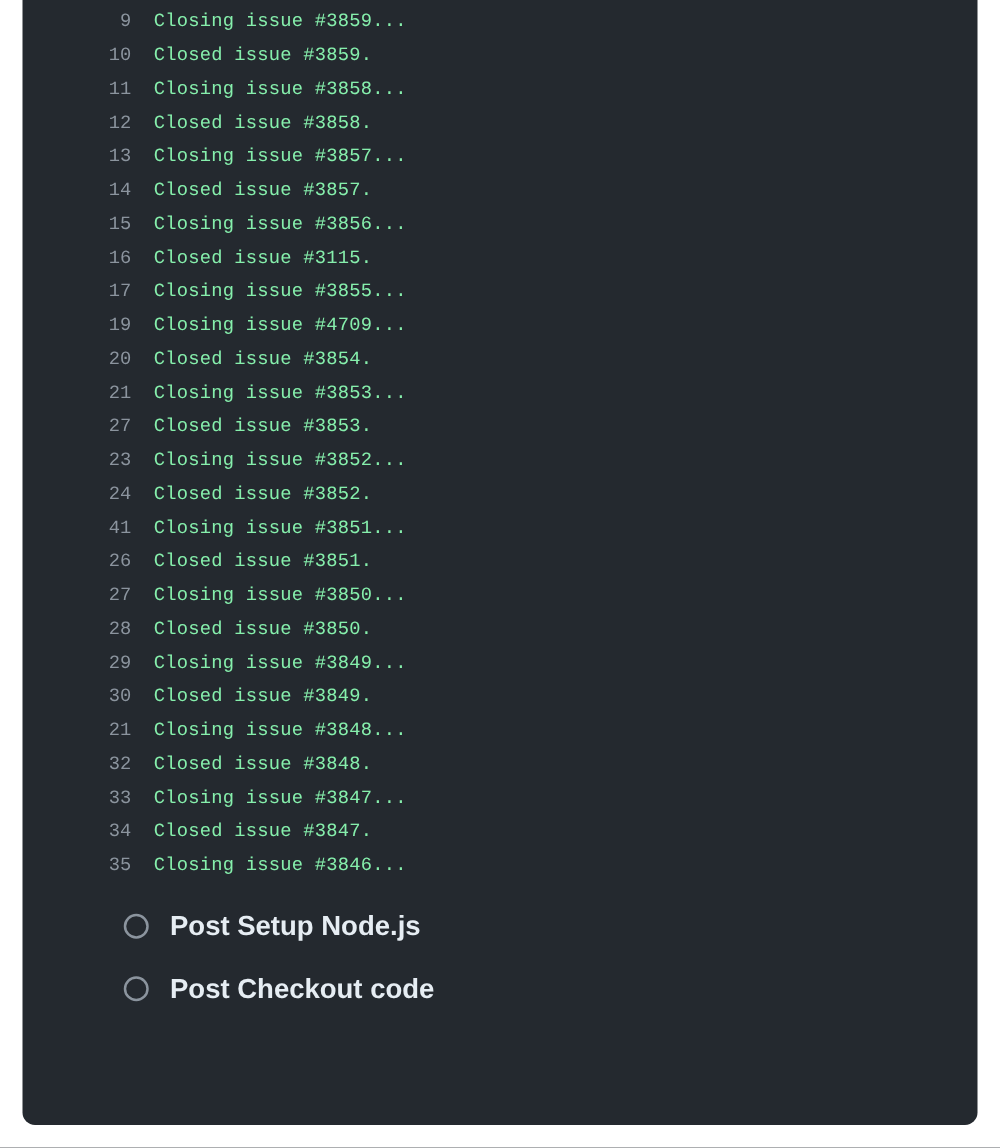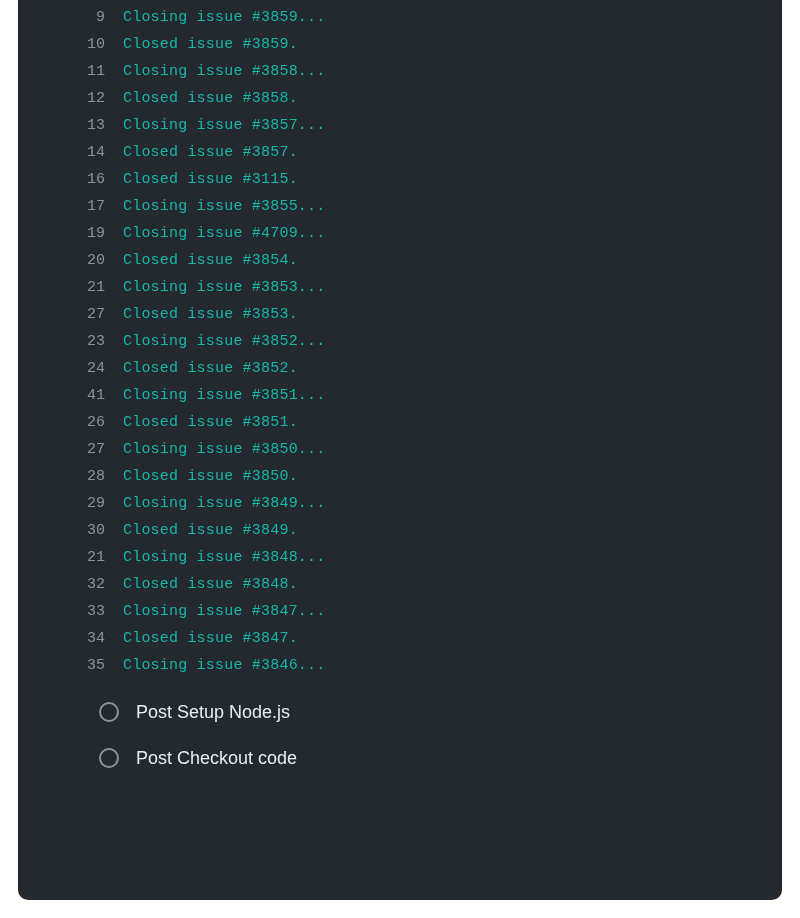--- a/index.html
+++ b/index.html
@@ -40,21 +40,21 @@
     }
     .line-num {
       width: 105px;
       text-align: right;
       color: #8b949e;
       padding-right: 18px;
       flex-shrink: 0;
       user-select: none;
     }
     .line-text {
-      color: #14b8a6;
+      color: #86efac;
       letter-spacing: 0.2px;
     }
     .step-list {
       padding-top: 22px;
       padding-left: 80px;
     }
     .step-item {
       display: flex;
       align-items: center;
       gap: 16px;
@@ -66,36 +66,37 @@
       height: 22px;
       flex-shrink: 0;
     }
     .step-icon circle {
       fill: none;
       stroke: #8b949e;
       stroke-width: 2;
     }
     .step-label {
       color: #e6edf3;
-      font-size: 18px;
-      font-weight: 400;
+      font-size: 22px;
+      font-weight: 700;
     }
   </style>
 </head>
 <body>
 
 <div class="outer-container">
   <div class="log-panel">
     <div class="log-lines" id="log-lines-container">
         <div class="log-line"><span class="line-num">9</span><span class="line-text">Closing issue #3859...</span></div>
         <div class="log-line"><span class="line-num">10</span><span class="line-text">Closed issue #3859.</span></div>
         <div class="log-line"><span class="line-num">11</span><span class="line-text">Closing issue #3858...</span></div>
         <div class="log-line"><span class="line-num">12</span><span class="line-text">Closed issue #3858.</span></div>
         <div class="log-line"><span class="line-num">13</span><span class="line-text">Closing issue #3857...</span></div>
         <div class="log-line"><span class="line-num">14</span><span class="line-text">Closed issue #3857.</span></div>
+        <div class="log-line"><span class="line-num">15</span><span class="line-text">Closing issue #3856...</span></div>
         <div class="log-line"><span class="line-num">16</span><span class="line-text">Closed issue #3115.</span></div>
         <div class="log-line"><span class="line-num">17</span><span class="line-text">Closing issue #3855...</span></div>
         <div class="log-line"><span class="line-num">19</span><span class="line-text">Closing issue #4709...</span></div>
         <div class="log-line"><span class="line-num">20</span><span class="line-text">Closed issue #3854.</span></div>
         <div class="log-line"><span class="line-num">21</span><span class="line-text">Closing issue #3853...</span></div>
         <div class="log-line"><span class="line-num">27</span><span class="line-text">Closed issue #3853.</span></div>
         <div class="log-line"><span class="line-num">23</span><span class="line-text">Closing issue #3852...</span></div>
         <div class="log-line"><span class="line-num">24</span><span class="line-text">Closed issue #3852.</span></div>
         <div class="log-line"><span class="line-num">41</span><span class="line-text">Closing issue #3851...</span></div>
         <div class="log-line"><span class="line-num">26</span><span class="line-text">Closed issue #3851.</span></div>

